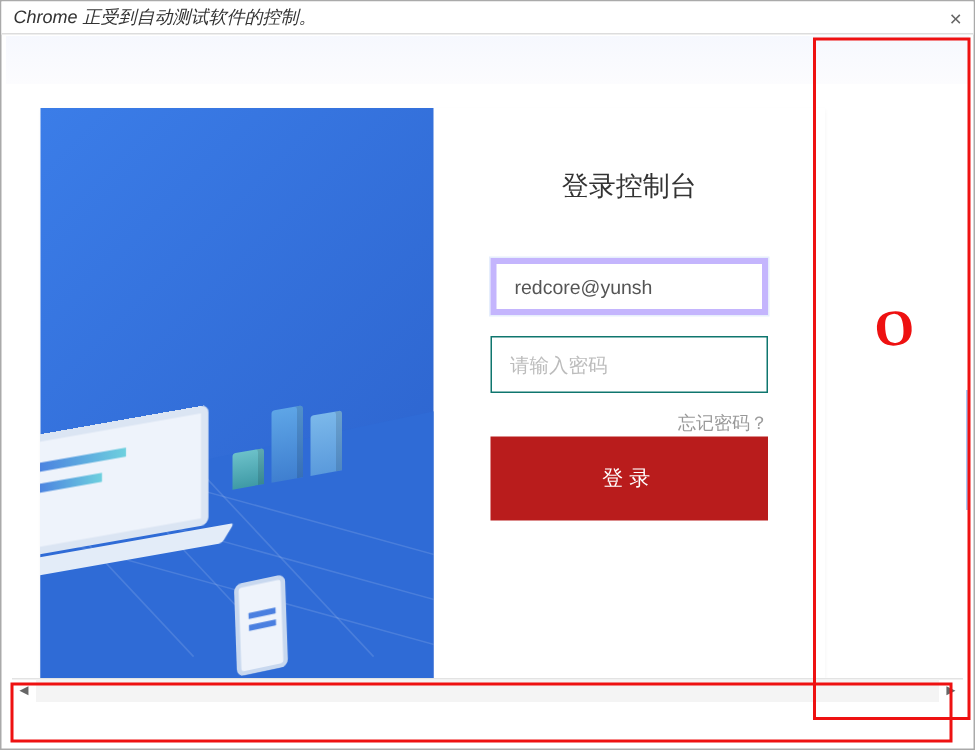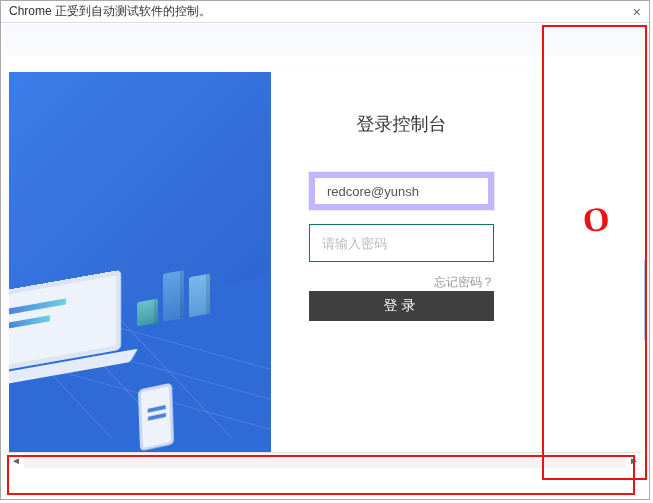--- a/index.html
+++ b/index.html
@@ -21,20 +21,21 @@
     .titlebar {
       height: 22px;
       background: #fff;
       border-bottom: 1px solid #ddd;
       display: flex;
       align-items: center;
       justify-content: space-between;
       padding: 0 8px;
       font-size: 12px;
       color: #333;
+      font-style: italic;
     }
     .titlebar-close {
       font-size: 14px;
       color: #666;
       cursor: pointer;
       font-family: Arial, sans-serif;
     }
     .content-viewport {
       position: absolute;
       top: 23px;
@@ -47,21 +48,21 @@
       position: absolute;
       top: 0;
       left: 0;
       right: 0;
       height: 32px;
       background: linear-gradient(180deg, #f6f8fe 0%, #fcfcfe 100%);
     }
     .login-card-wrapper {
       position: absolute;
       top: 48px;
-      left: 5px;
+      left: 23px;
       width: 523px;
       height: 380px;
       background: #fff;
       display: flex;
       box-shadow: 0 1px 3px rgba(0,0,0,0.05);
     }
     .hero {
       width: 262px;
       height: 100%;
       background: linear-gradient(135deg, #3b7de8 0%, #2a5fc9 100%);
@@ -166,35 +167,35 @@
       height: 38px;
       font-size: 13px;
       padding: 0 12px;
       margin-bottom: 14px;
       background: #fff;
       border: 1px solid #0f766e;
       outline: none;
       color: #555;
     }
     .field.active {
-      border: 6px solid #c4b5fd;
+      border: 4px solid #c4b5fd;
       box-shadow: 0 0 0 1px rgba(90,141,232,0.15);
     }
     .field::placeholder { color: #bcbcbc; }
     .forgot {
       align-self: flex-end;
       font-size: 12px;
       color: #999;
       margin-top: -2px;
       cursor: pointer;
     }
     .login-btn {
       width: 100%;
-      height: 30px;
-      background: #404040;
+      height: 56px;
+      background: #b91c1c;
       color: #fff;
       font-size: 14px;
       border: none;
       cursor: pointer;
       letter-spacing: 4px;
     }
     .hscroll {
       position: absolute;
       left: 4px;
       right: 4px;

